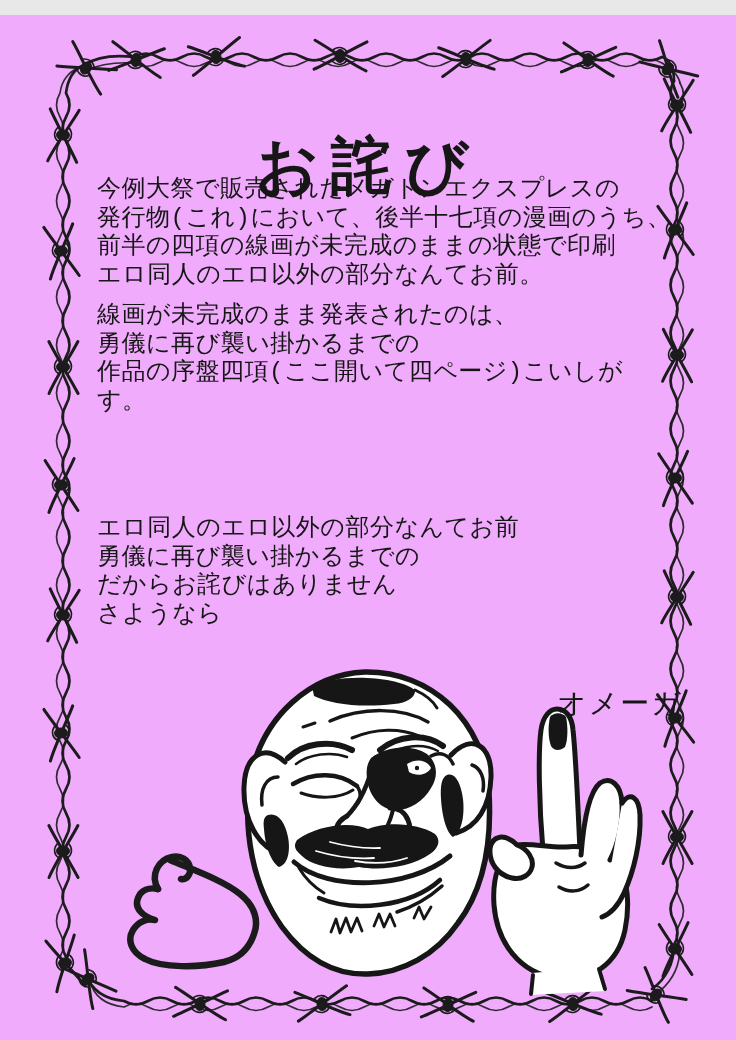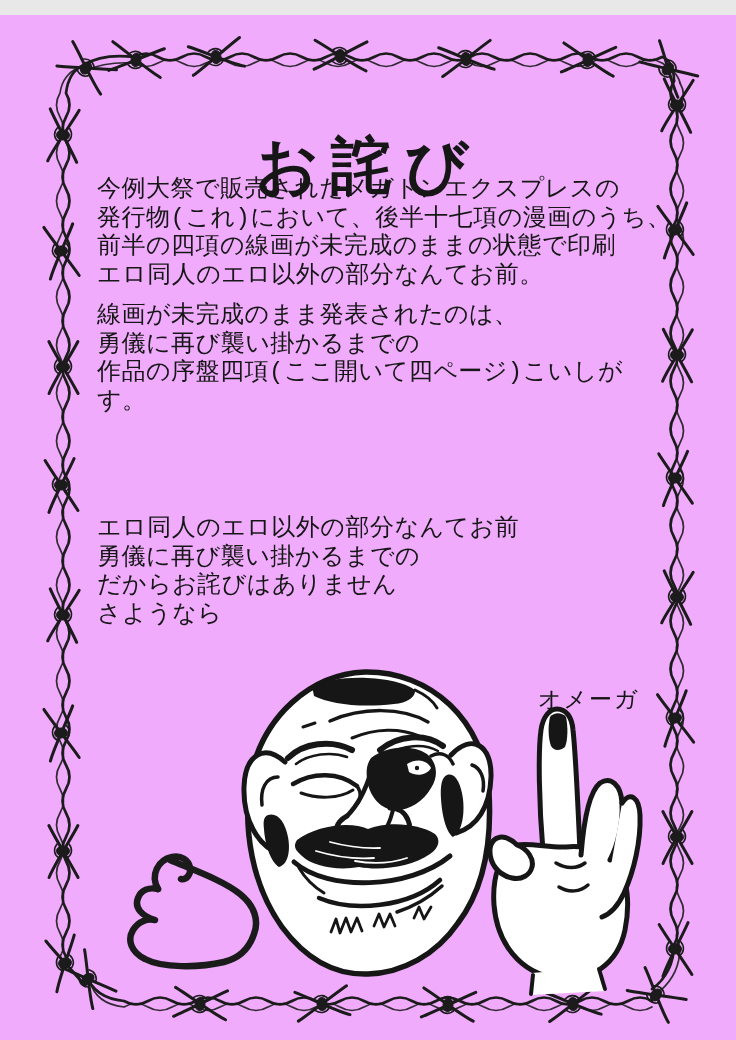--- a/index.html
+++ b/index.html
@@ -16,21 +16,21 @@
   .title{
     position:absolute;top:80px;left:0;width:100%;
     text-align:center;font-size:62px;font-weight:bold;
     letter-spacing:12px;line-height:1.1;
   }
   .para{position:absolute;left:97px;font-size:24px;line-height:28.5px;letter-spacing:0.5px;}
   .para .line{white-space:nowrap;}
   .p1{top:161px;}
   .p2{top:287px;}
   .p3{top:500px;}
-  .signature{position:absolute;left:538px;top:669px;font-size:23px;letter-spacing:2px;}
+  .signature{position:absolute;left:557px;top:669px;font-size:29px;letter-spacing:2px;}
 </style>
 </head>
 <body>
 
 <div class="page">
 
   <svg class="art" viewBox="0 0 736 1040" xmlns="http://www.w3.org/2000/svg">
     <defs>
       <g id="barb">
         <path d="M-26,-14 C-13,-8 13,8 27,13" fill="none" stroke="#1b1b1b" stroke-width="3" stroke-linecap="round"></path>

